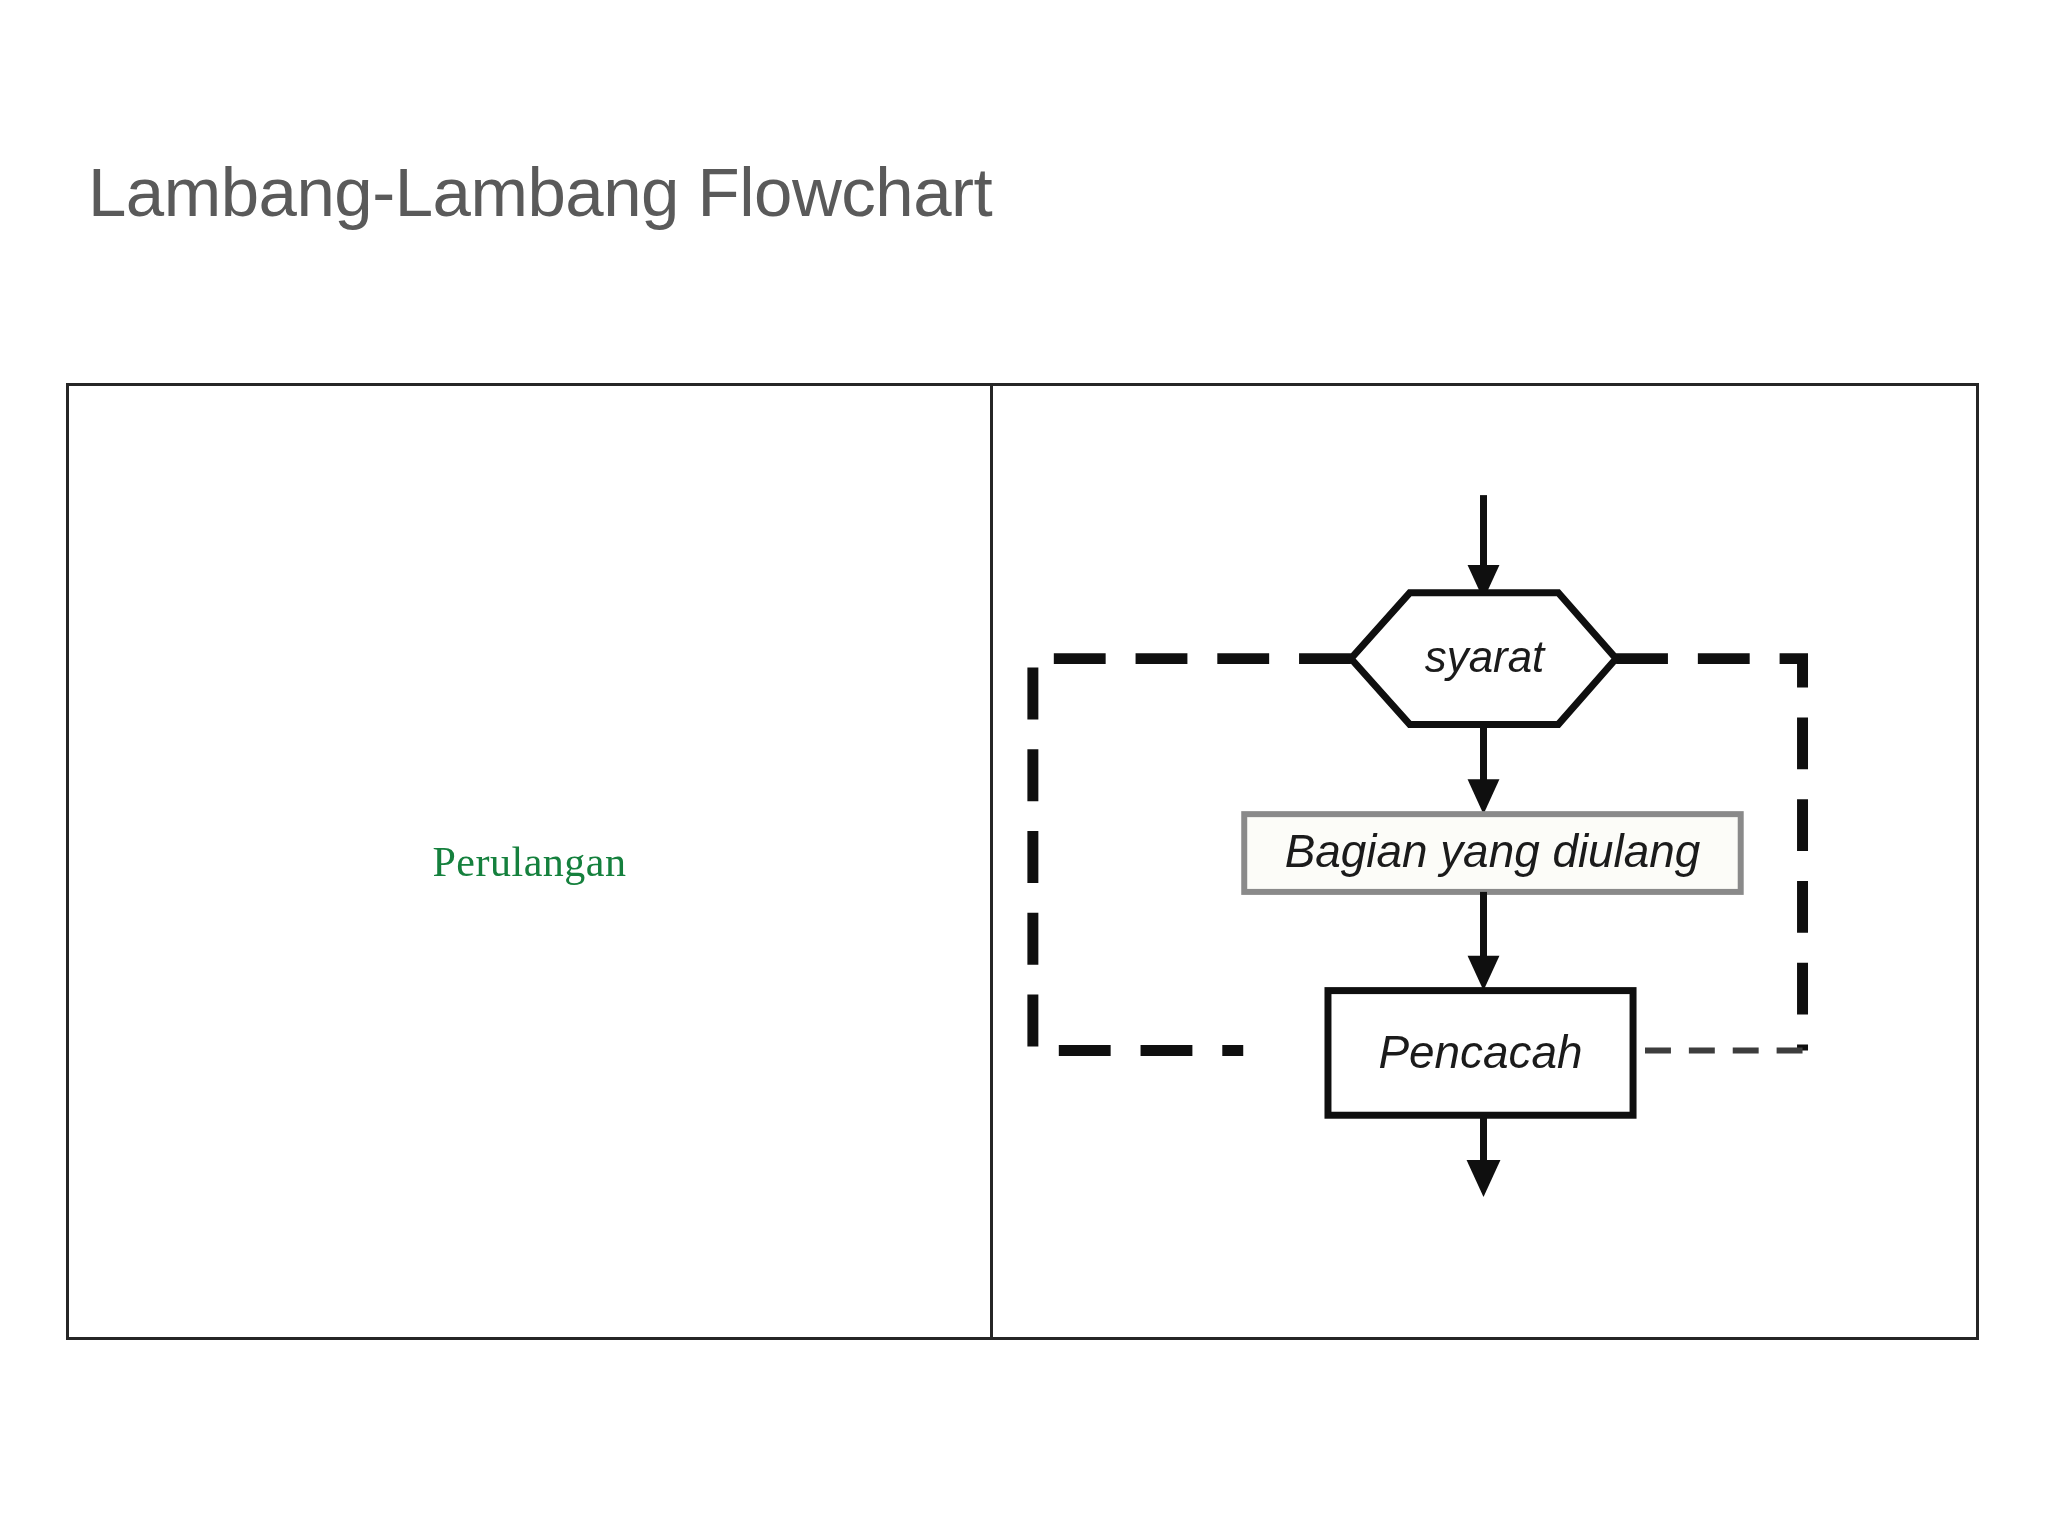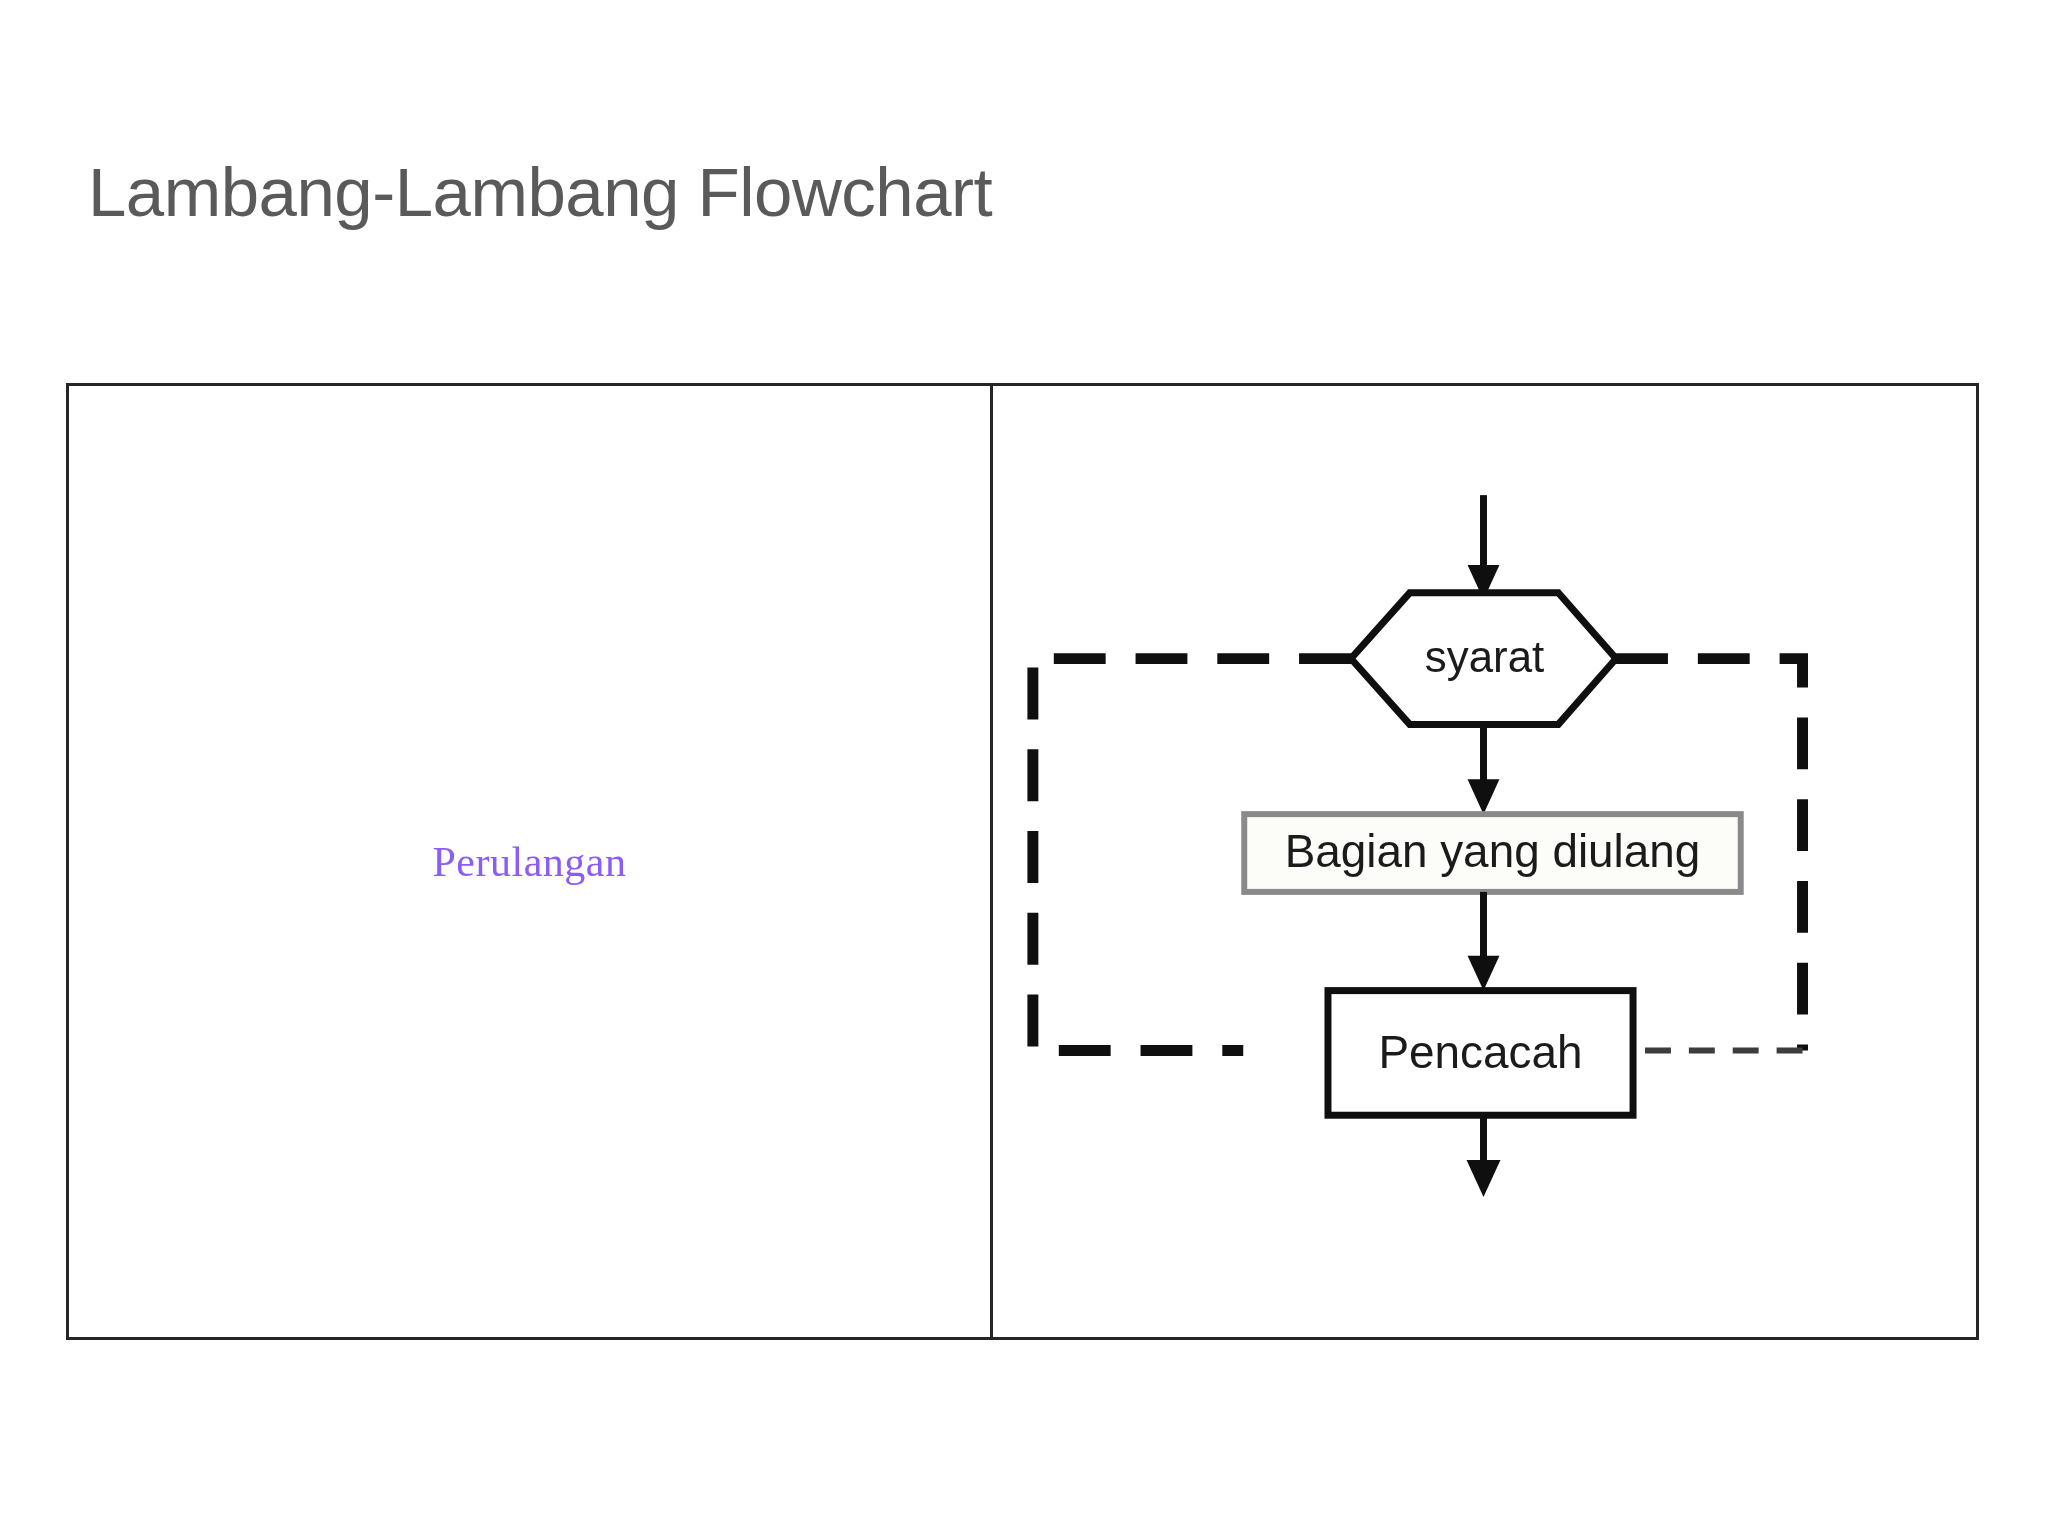--- a/index.html
+++ b/index.html
@@ -49,25 +49,26 @@
   }
   #cell-name {
     width: 924px;
     border-right: 3px solid #262626;
     display: flex;
     align-items: center;
     justify-content: center;
   }
   #cell-symbol {
     flex: 1;
+    font-style: italic;
   }
   #symbol-name-label {
     font-family: "Liberation Serif", serif;
     font-size: 42px;
-    color: #8b5cf6;
+    color: #15803d;
     letter-spacing: 0.5px;
   }
 
   
   #flowchart-svg {
     position: absolute;
     left: 0;
     top: 0;
     width: 100%;
     height: 100%;

